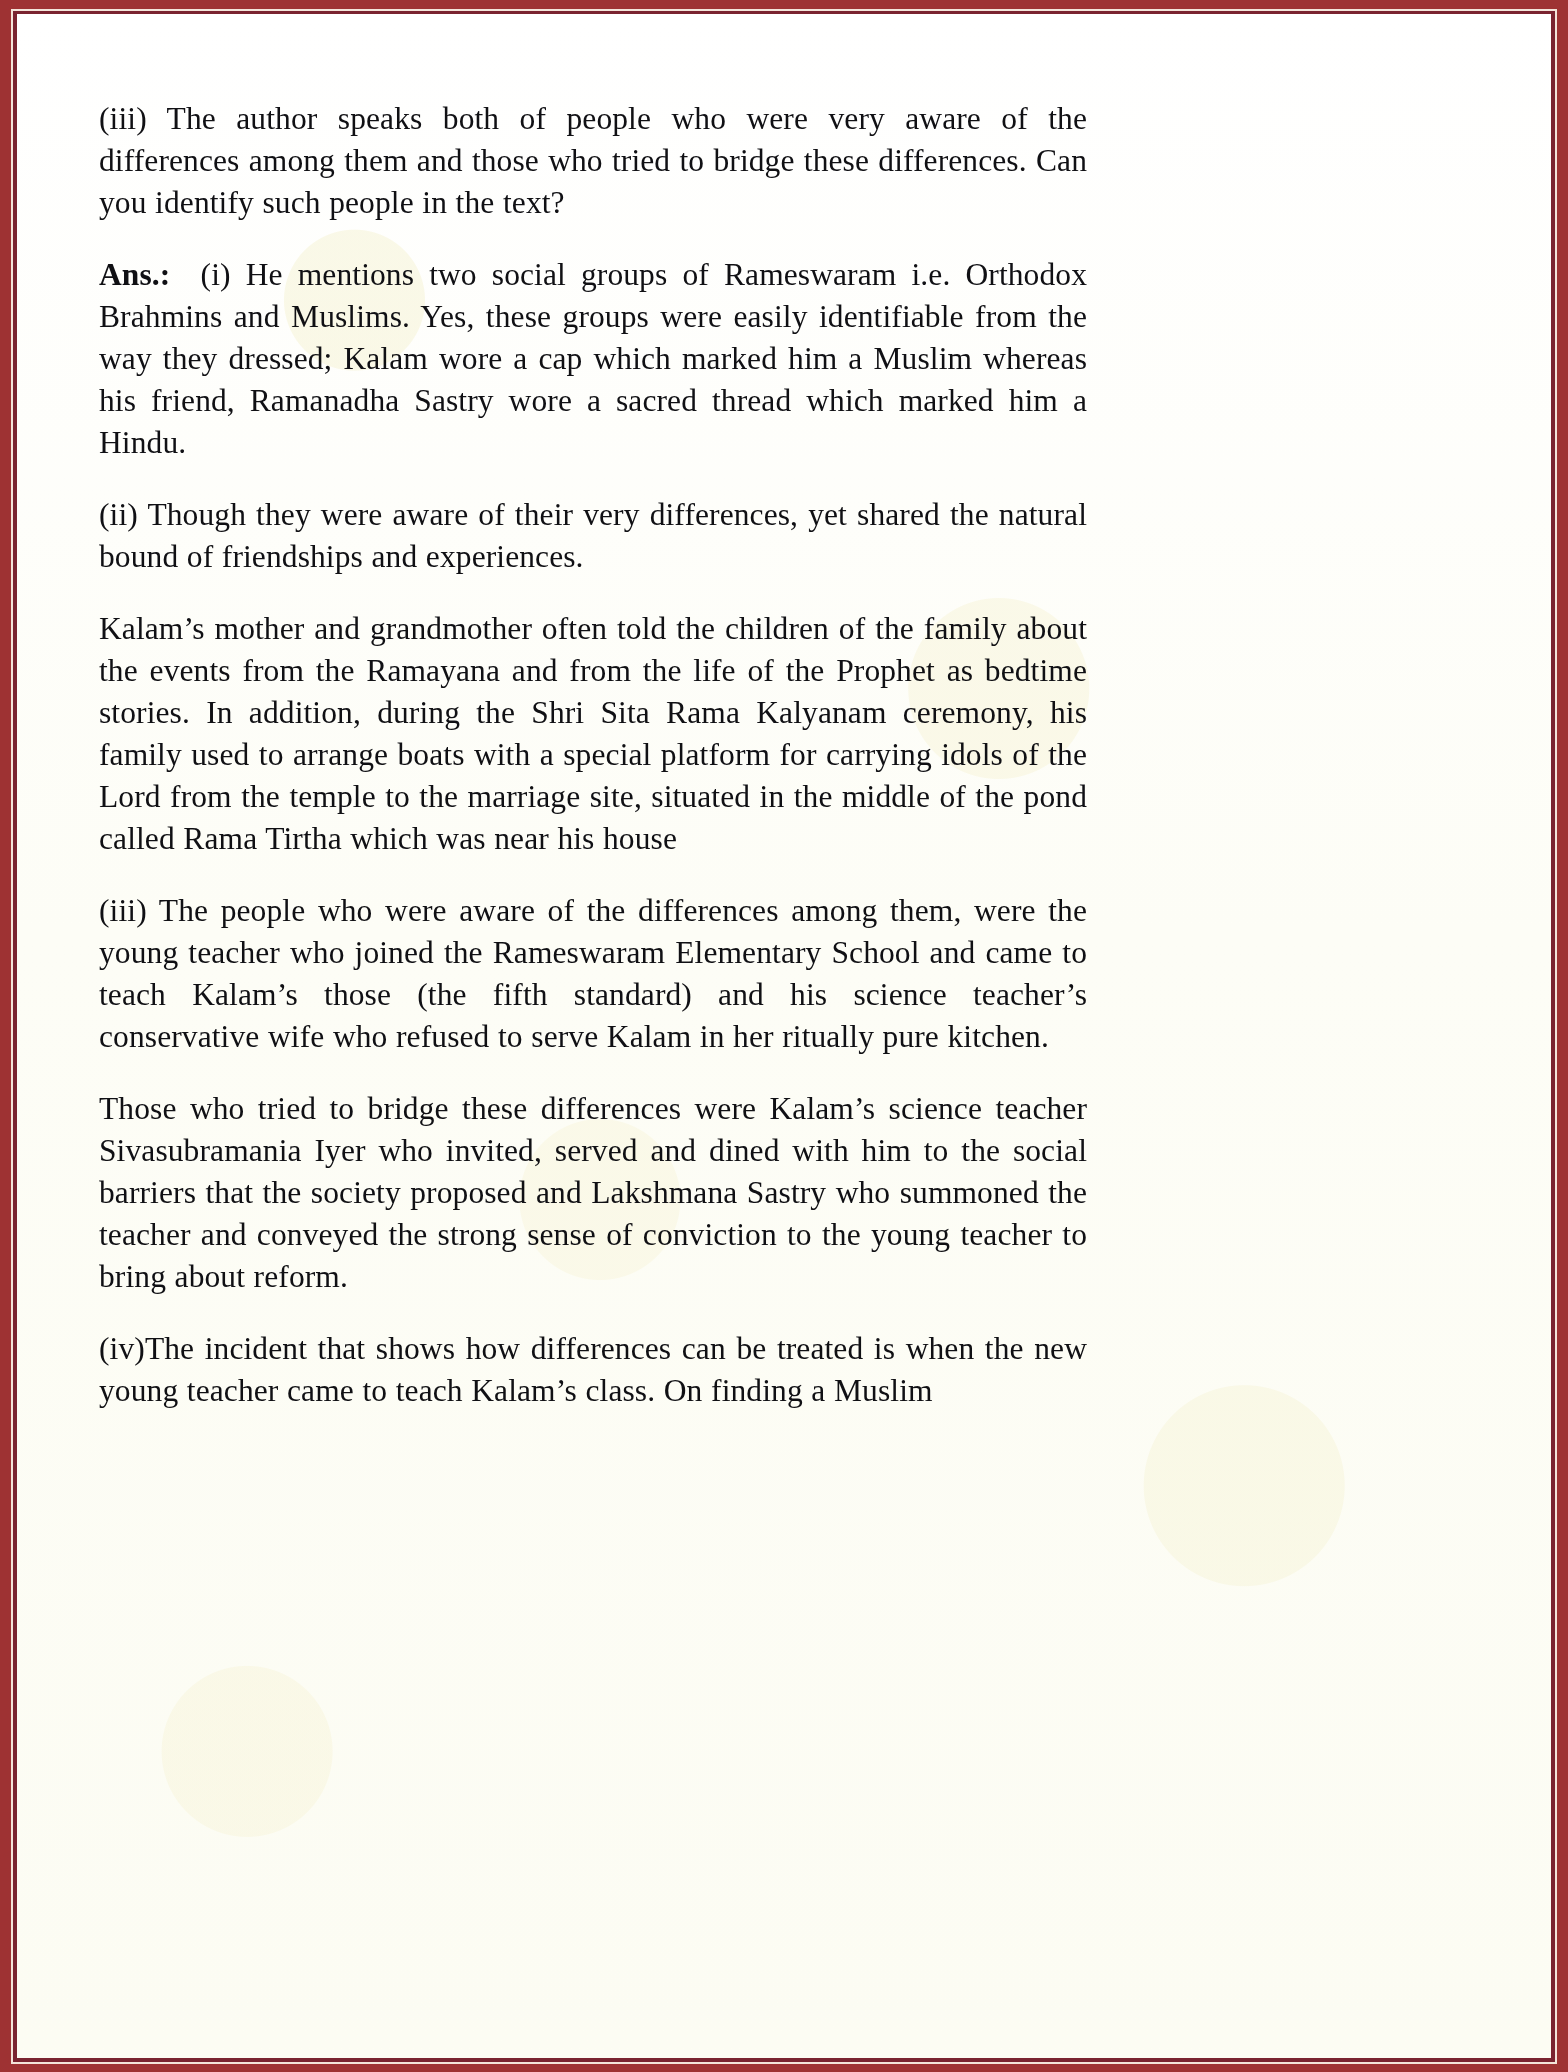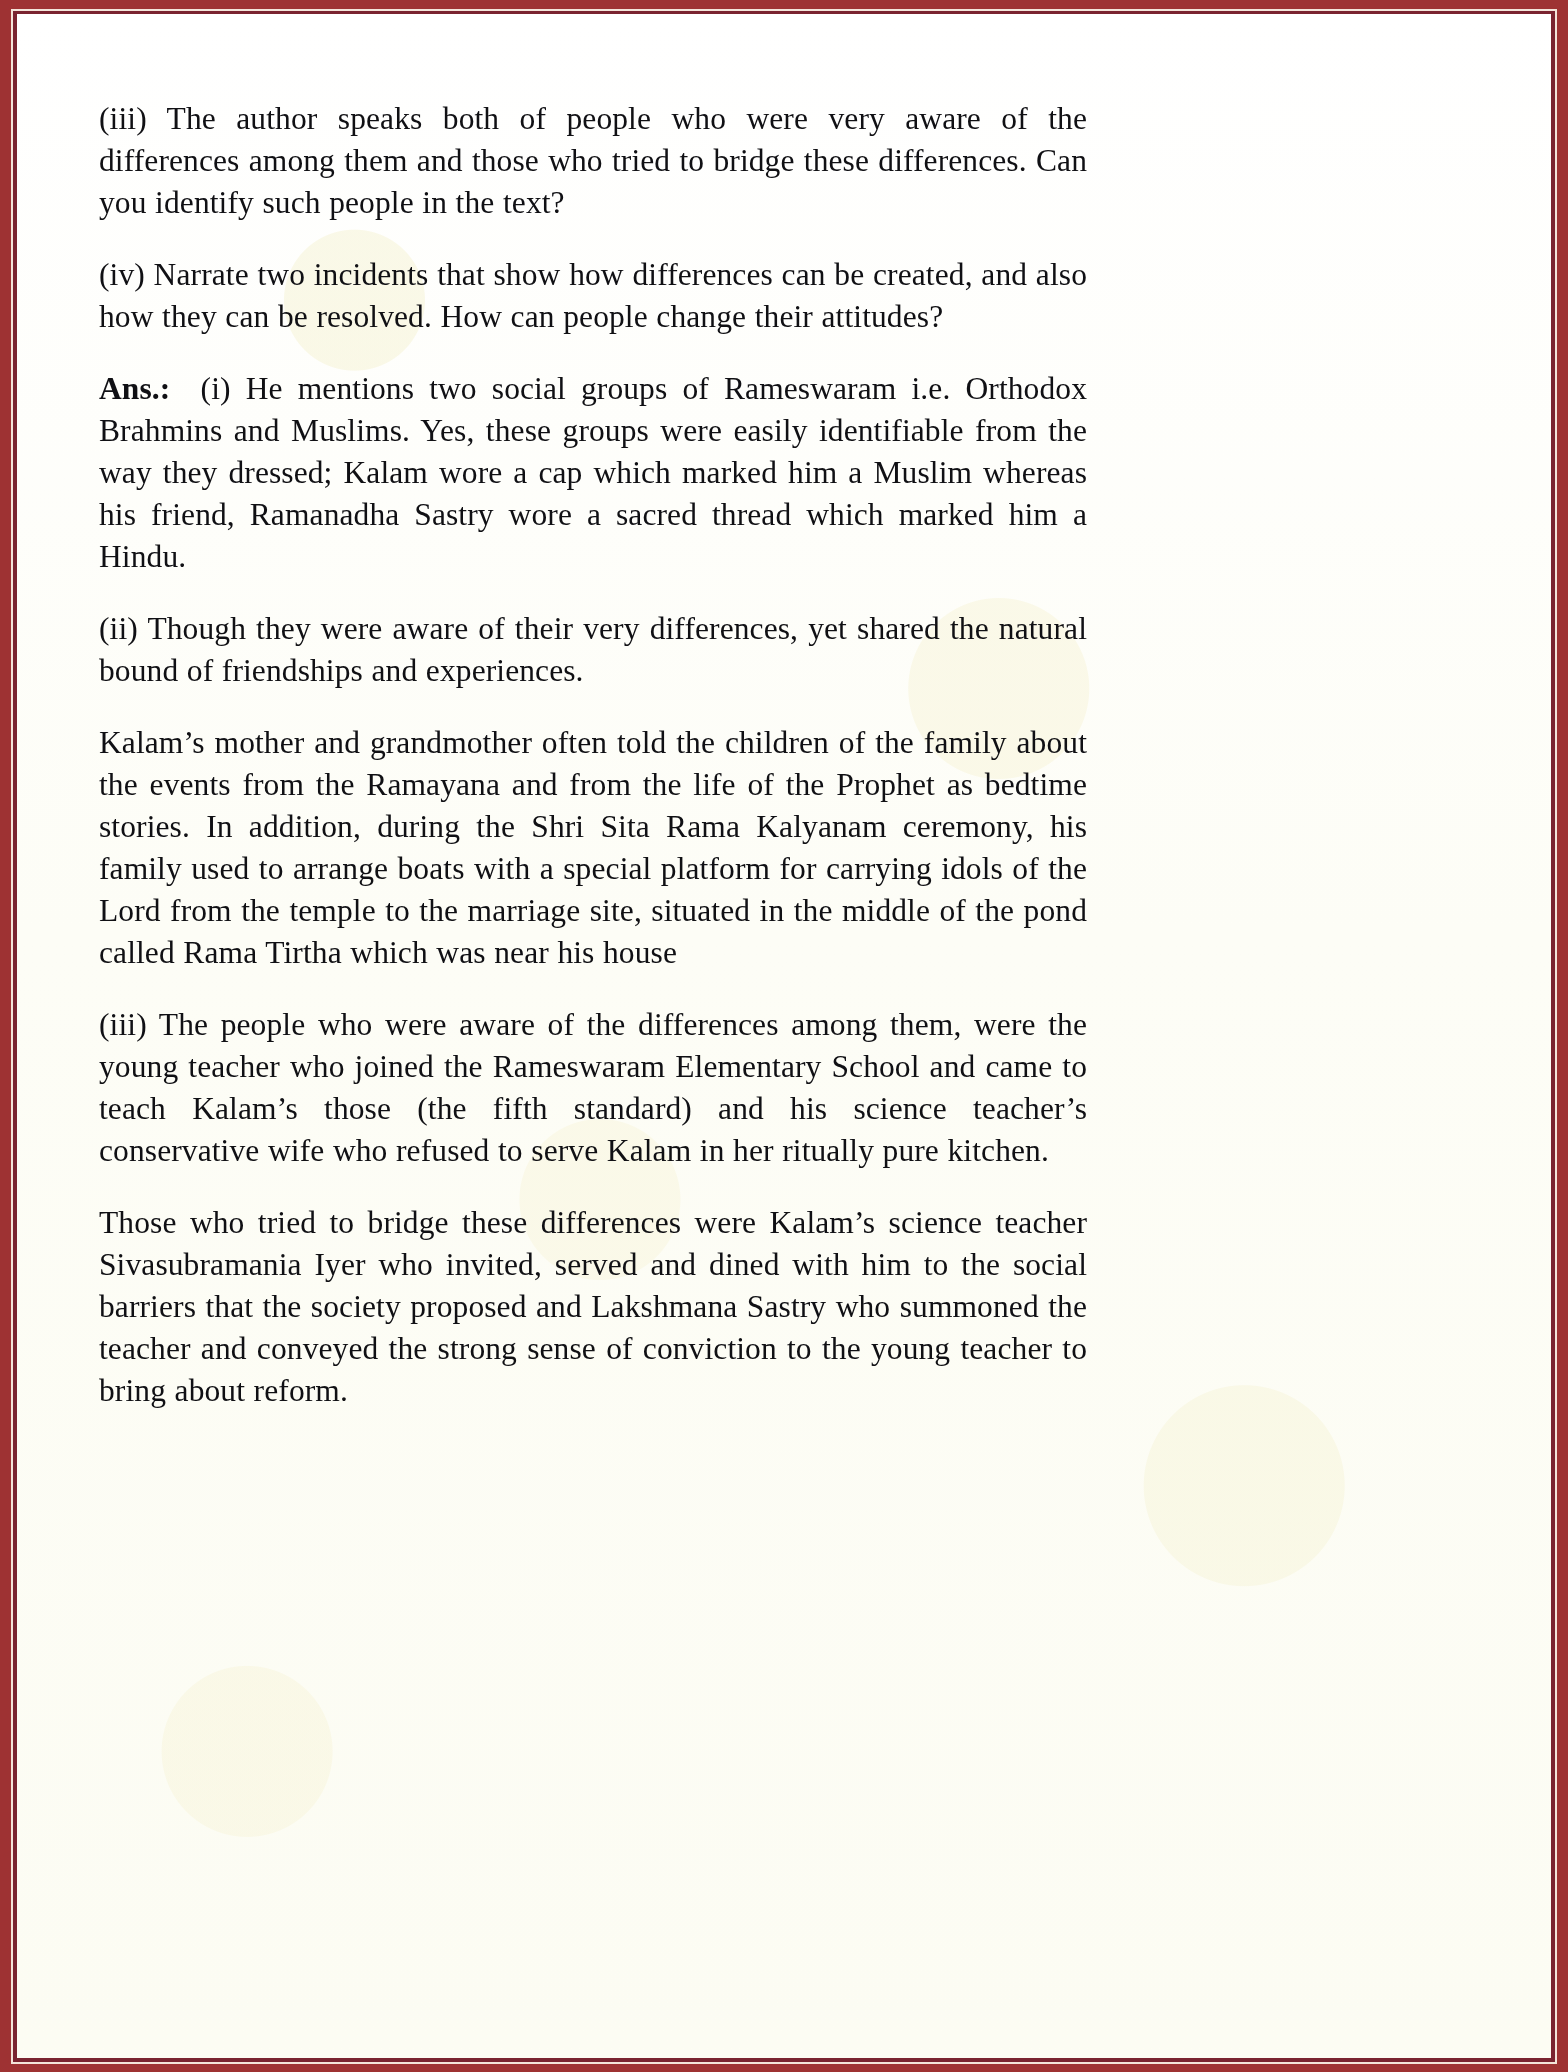--- a/index.html
+++ b/index.html
@@ -106,29 +106,29 @@
 
 <div class="page">
   <div class="frame-gap"></div>
   <div class="frame-line"></div>
 
   <div class="paper">
     <div class="content">
 
       <p class="para">(iii) The author speaks both of people who were very aware of the differences among them and those who tried to bridge these differences. Can you identify such people in the text?</p>
 
-      <p class="para">(iv) Narrate two incidents that show how differences can be created, and also how they can be resolved. How can people change their attitudes?</p>
 
       <p class="para"><b class="ans-label">Ans.:</b>&nbsp;
         <span>(i) He mentions two social groups of Rameswaram i.e. Orthodox Brahmins and Muslims. Yes, these groups were easily identifiable from the way they dressed; Kalam wore a cap which marked him a Muslim whereas his friend, Ramanadha Sastry wore a sacred thread which marked him a Hindu.</span></p>
 
       <p class="para">(ii) Though they were aware of their very differences, yet shared the natural bound of friendships and experiences.</p>
 
       <p class="para">Kalam’s mother and grandmother often told the children of the family about the events from the Ramayana and from the life of the Prophet as bedtime stories. In addition, during the Shri Sita Rama Kalyanam ceremony, his family used to arrange boats with a special platform for carrying idols of the Lord from the temple to the marriage site, situated in the middle of the pond called Rama Tirtha which was near his house</p>
 
       <p class="para">(iii) The people who were aware of the differences among them, were the young teacher who joined the Rameswaram Elementary School and came to teach Kalam’s those (the fifth standard) and his science teacher’s conservative wife who refused to serve Kalam in her ritually pure kitchen.</p>
 
       <p class="para">Those who tried to bridge these differences were Kalam’s science teacher Sivasubramania Iyer who invited, served and dined with him to the social barriers that the society proposed and Lakshmana Sastry who summoned the teacher and conveyed the strong sense of conviction to the young teacher to bring about reform.</p>
 
+      <p class="para">(iv)The incident that shows how differences can be treated is when the new young teacher came to teach Kalam’s class. On finding a Muslim</p>
 
     </div>
   </div>
 </div>
 
 </body></html>

